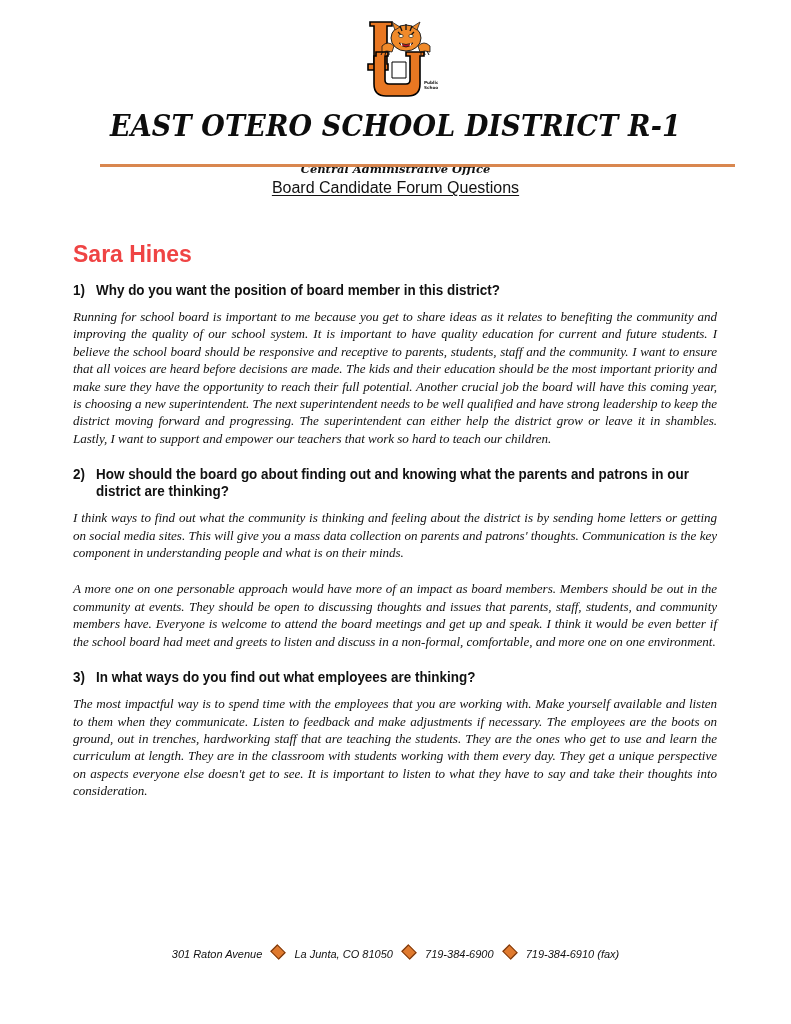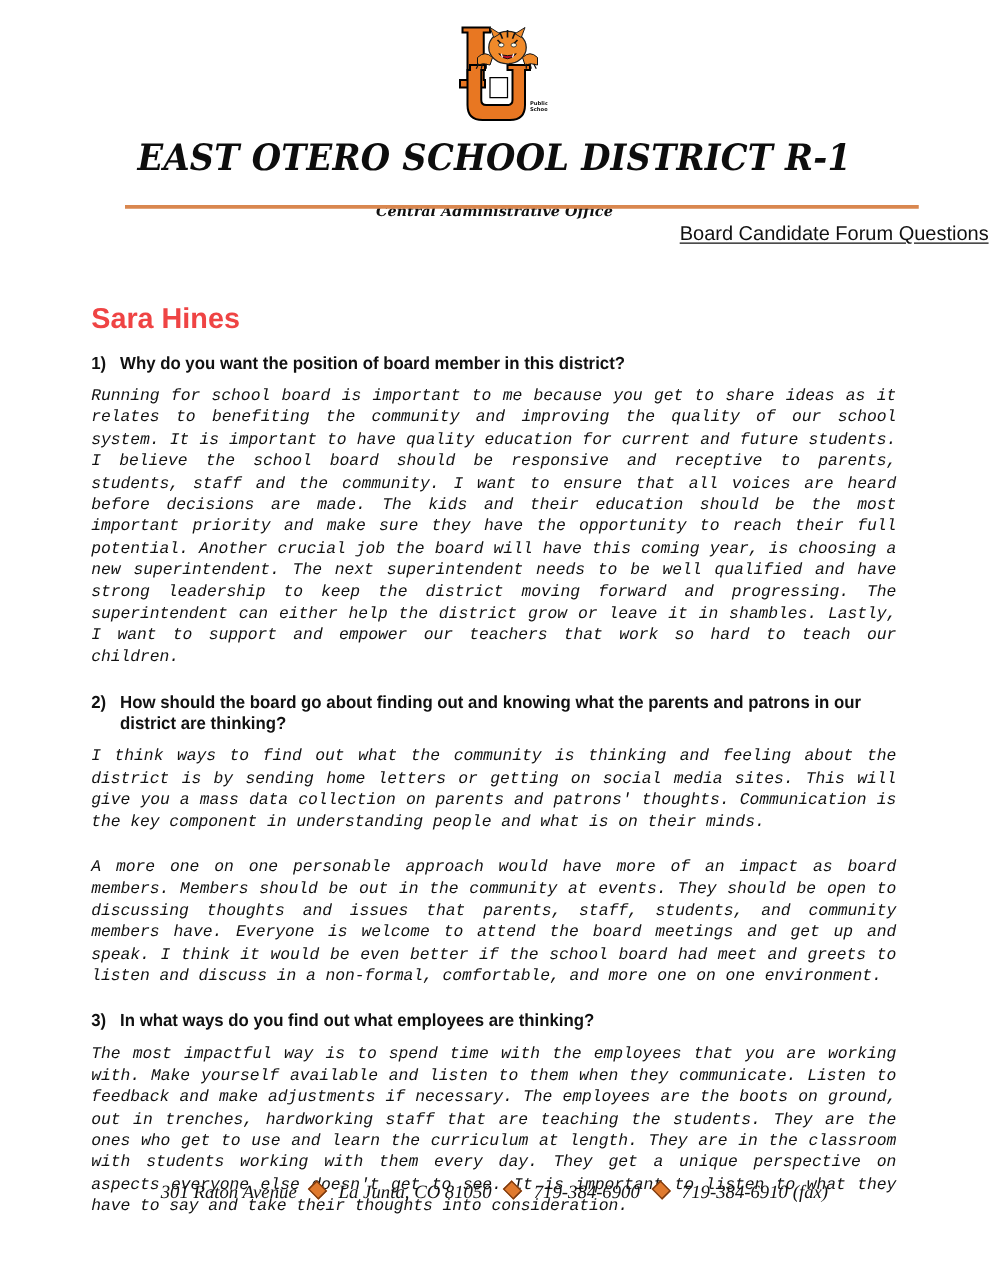--- a/index.html
+++ b/index.html
@@ -62,21 +62,21 @@
       top: 164px;
       width: 635px;
       height: 3px;
       background: #d9874f;
     }
     .event {
       position: absolute;
       left: 0;
       width: 791px;
       top: 178px;
-      text-align: right;
+      text-align: center;
       font-family: "Liberation Sans", sans-serif;
       font-size: 16px;
       line-height: 20px;
       color: #111;
     }
     .event .title {
       text-decoration: underline;
       text-underline-offset: 2px;
     }
     .candidate-name {
@@ -107,42 +107,42 @@
       width: 104%;
     }
     .question .num {
       width: 24px;
       flex: 0 0 24px;
     }
     .question .qtext {
       flex: 1;
     }
     .answer {
-      font-family: Liberation Mono, monospace;
+      font-family: Liberation Serif, serif;
       font-style: italic;
       font-size: 13.1px;
       line-height: 17.4px;
       text-align: justify;
       color: #111;
       margin: 9px 0 0 0;
       letter-spacing: -0.05px;
     }
     .q1 { margin-top: 0; }
     .q2 { margin-top: 19px; }
     .q3 { margin-top: 19px; }
     .answer + .answer { margin-top: 19px; }
     .footer {
       position: absolute;
       left: 0;
       width: 791px;
       top: 946px;
       text-align: center;
-      font-family: Liberation Serif, serif;
-      font-style: italic;
-      font-size: 15px;
+      font-family: Liberation Sans, sans-serif;
+      font-style: italic;
+      font-size: 11px;
       color: #111;
       line-height: 16px;
       white-space: nowrap;
     }
     .diamond {
       display: inline-block;
       width: 8px;
       height: 8px;
       background: #e07a2e;
       border: 1px solid #7a3a10;

